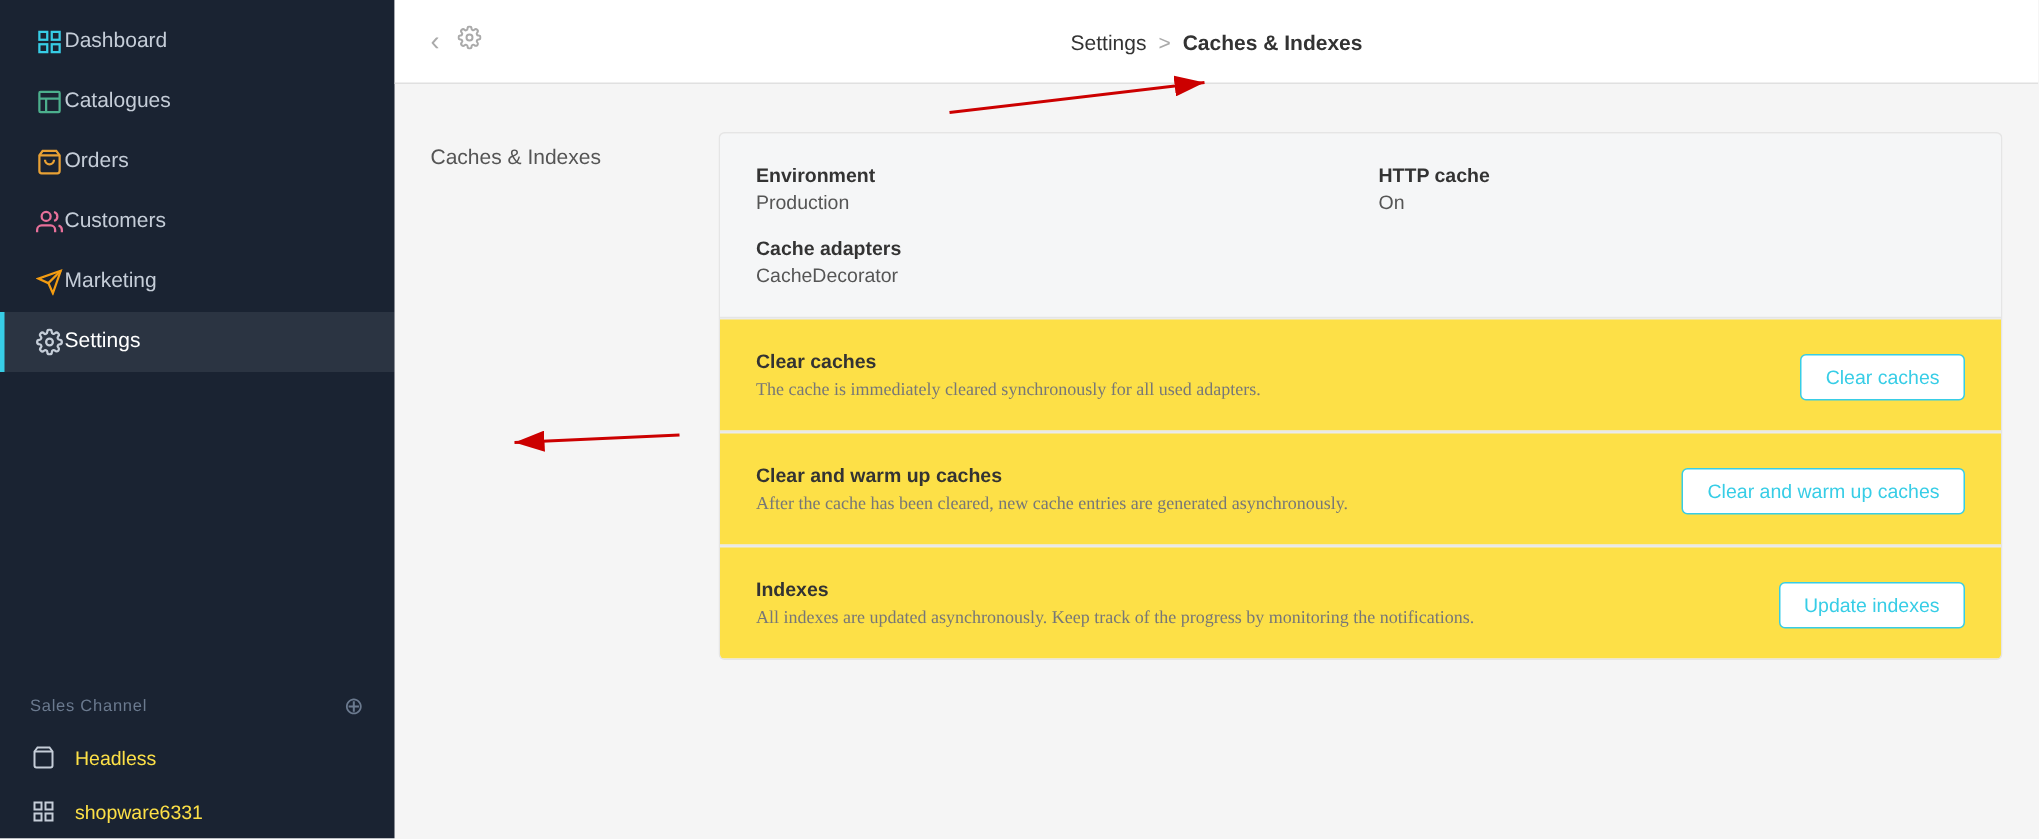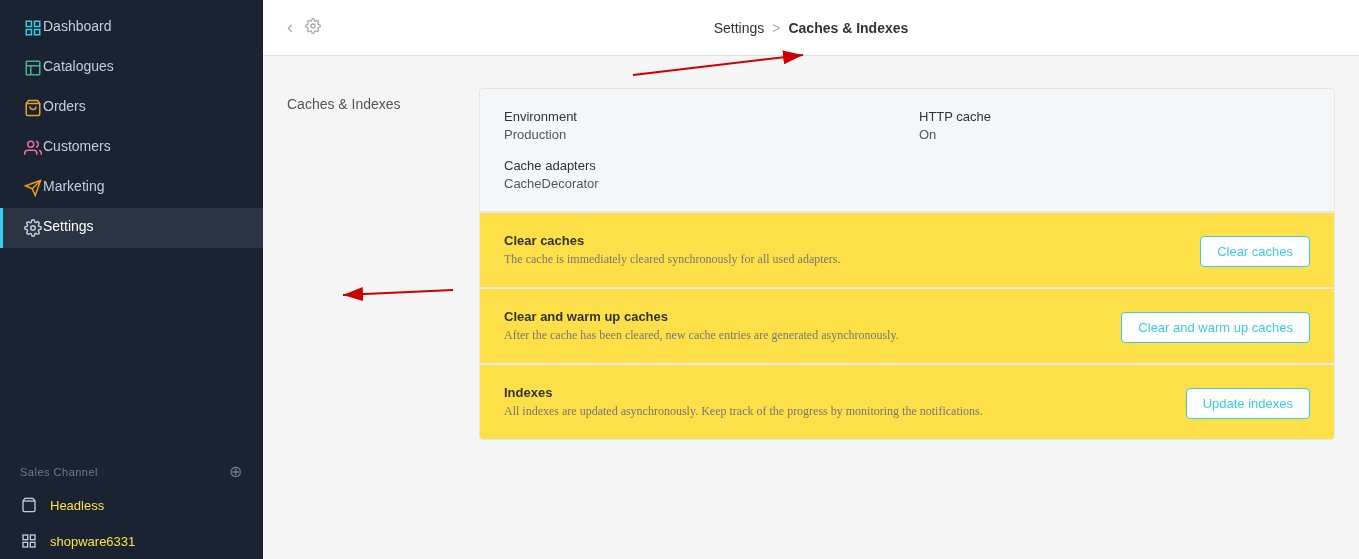--- a/index.html
+++ b/index.html
@@ -113,21 +113,21 @@
     
     .info-card {
       background: #f5f6f7;
       border: 1px solid #e5e5e5;
       border-radius: 4px 4px 0 0;
       padding: 20px 24px;
       display: grid;
       grid-template-columns: 1fr 1fr;
       gap: 16px 24px;
     }
-    .info-field-label { font-size: 13px; font-weight: 400; color: #333; margin-bottom: 3px; }
+    .info-field-label { font-size: 13px; font-weight: 700; color: #333; margin-bottom: 3px; }
     .info-field-value { font-size: 13px; color: #555; }
 
     
     .action-card {
       background: #fde047;
       border: 1px solid #e5e5e5;
       padding: 20px 24px;
       display: flex;
       align-items: flex-end;
       justify-content: space-between;

